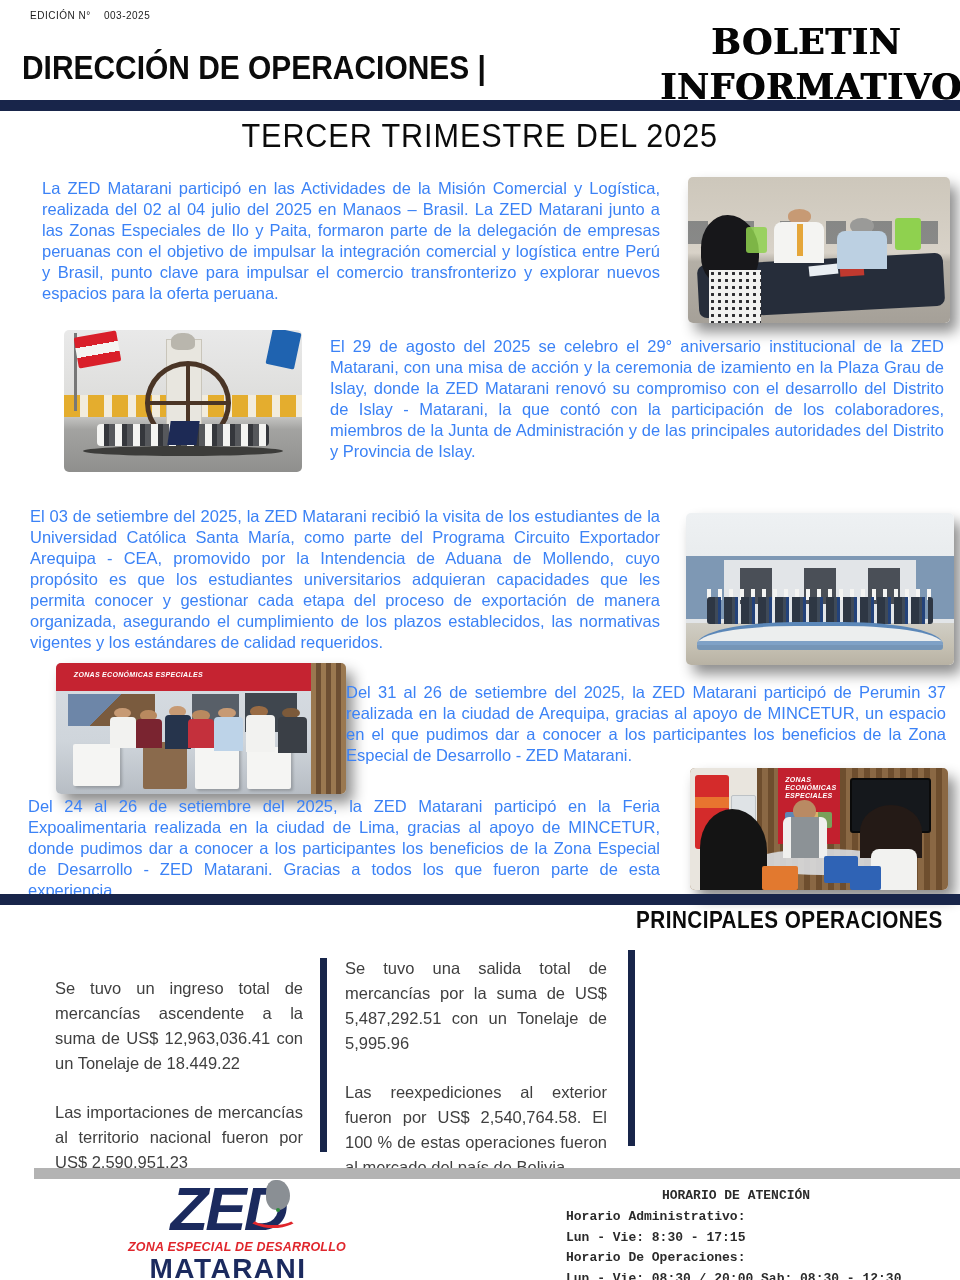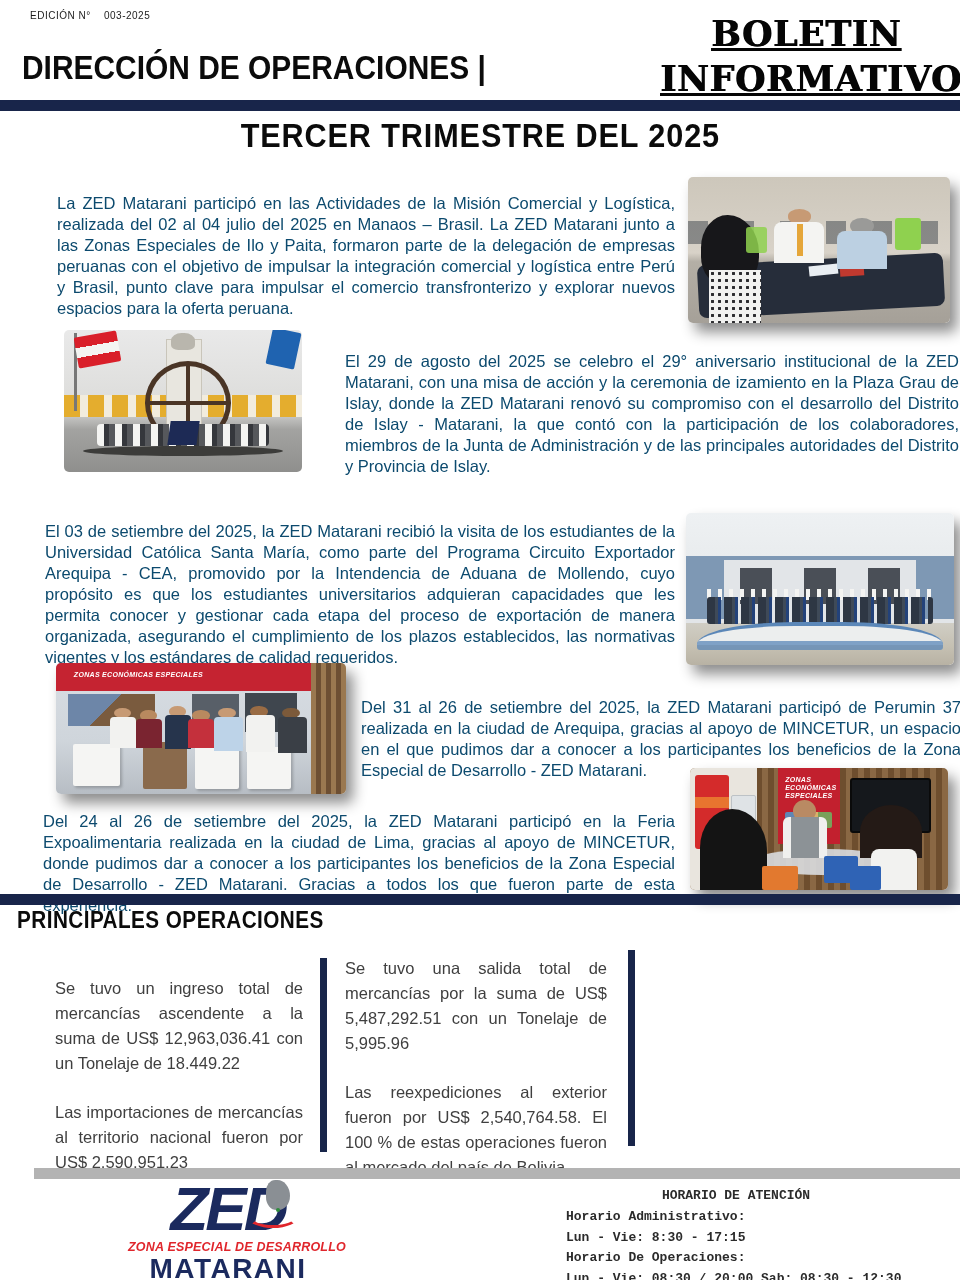--- a/index.html
+++ b/index.html
@@ -7,23 +7,23 @@
         font-family:"Liberation Sans",sans-serif;color:#3d3d3d;}
   .abs{position:absolute;}
   .edition{font-size:10px;color:#1c1c1c;letter-spacing:.5px;font-weight:500;}
   .dept{font-size:34px;font-weight:bold;color:#0b0b0b;white-space:nowrap;}
   .squeeze{display:inline-block;transform:scaleX(.88);transform-origin:left center;}
   .squeezeC{display:inline-block;transform:scaleX(.9);transform-origin:center;}
   .boletin{font-family:"DejaVu Serif",serif;font-weight:bold;font-size:35px;color:#050505;
            line-height:1.28;text-align:center;letter-spacing:.5px;
            text-shadow:.7px 0 0 #050505;}
   .navybar{left:0;right:0;height:11px;background:#18254a;}
-  .quarter{left:0;right:0;text-align:center;font-size:34px;font-weight:bold;color:#0b0b0b;letter-spacing:1px;}
-  .body-text{margin:15px;font-size:16.5px;line-height:21px;text-align:justify;color:#0c4a6e;}
-  .ops-title{left:0;right:0;text-align:left;font-size:23px;font-weight:bold;color:#0b0b0b;letter-spacing:.5px;}
+  .quarter{left:0;right:0;text-align:center;font-size:34px;font-weight:normal;color:#0b0b0b;letter-spacing:1px;}
+  .body-text{margin:0;font-size:16.5px;line-height:21px;text-align:justify;color:#3b82f6;}
+  .ops-title{left:0;right:0;text-align:right;font-size:23px;font-weight:bold;color:#0b0b0b;letter-spacing:.5px;}
   .ops-text{margin:0 0 24px 0;font-size:16.5px;line-height:25px;text-align:justify;color:#3f3f3f;}
   .vbar{width:7px;background:#18254a;}
   .graybar{height:11px;background:#b3b3b3;}
   .ph{border-radius:5px;overflow:hidden;}
   .shadow{box-shadow:7px 9px 14px rgba(0,0,0,.45);}
   .tinytxt{font-size:7px;font-weight:bold;color:#fff;letter-spacing:.3px;line-height:1.15;font-style:italic;}
   
   .zed{font-size:62px;font-weight:bold;font-style:italic;color:#1b2a5e;letter-spacing:-3px;line-height:1;}
   .tagline{color:#e0262c;font-weight:bold;font-style:italic;font-size:12.5px;letter-spacing:.2px;white-space:nowrap;}
   .city{color:#1b2a5e;font-weight:bold;font-size:28px;letter-spacing:1.5px;line-height:1.05;}
@@ -37,21 +37,21 @@
 
   <div class="abs edition" style="left:30px;top:10px;">
     <span>EDICIÓN N°</span>
     <span style="margin-left:10px;">003-2025</span>
   </div>
 
   <div class="abs dept" style="left:22px;top:48px;">
     <span class="squeeze">DIRECCIÓN DE OPERACIONES |</span>
   </div>
 
-  <div class="abs boletin" style="left:660px;top:12px;width:292px;text-decoration:underline;">
+  <div class="abs boletin" style="left:660px;top:20px;width:292px;">
     <div>BOLETIN</div>
     <div>INFORMATIVO</div>
   </div>
 
   <div class="abs navybar" style="top:100px;"></div>
 
   <div class="abs quarter" style="top:116px;">
     <span class="squeezeC">TERCER TRIMESTRE DEL 2025</span>
   </div>
 

